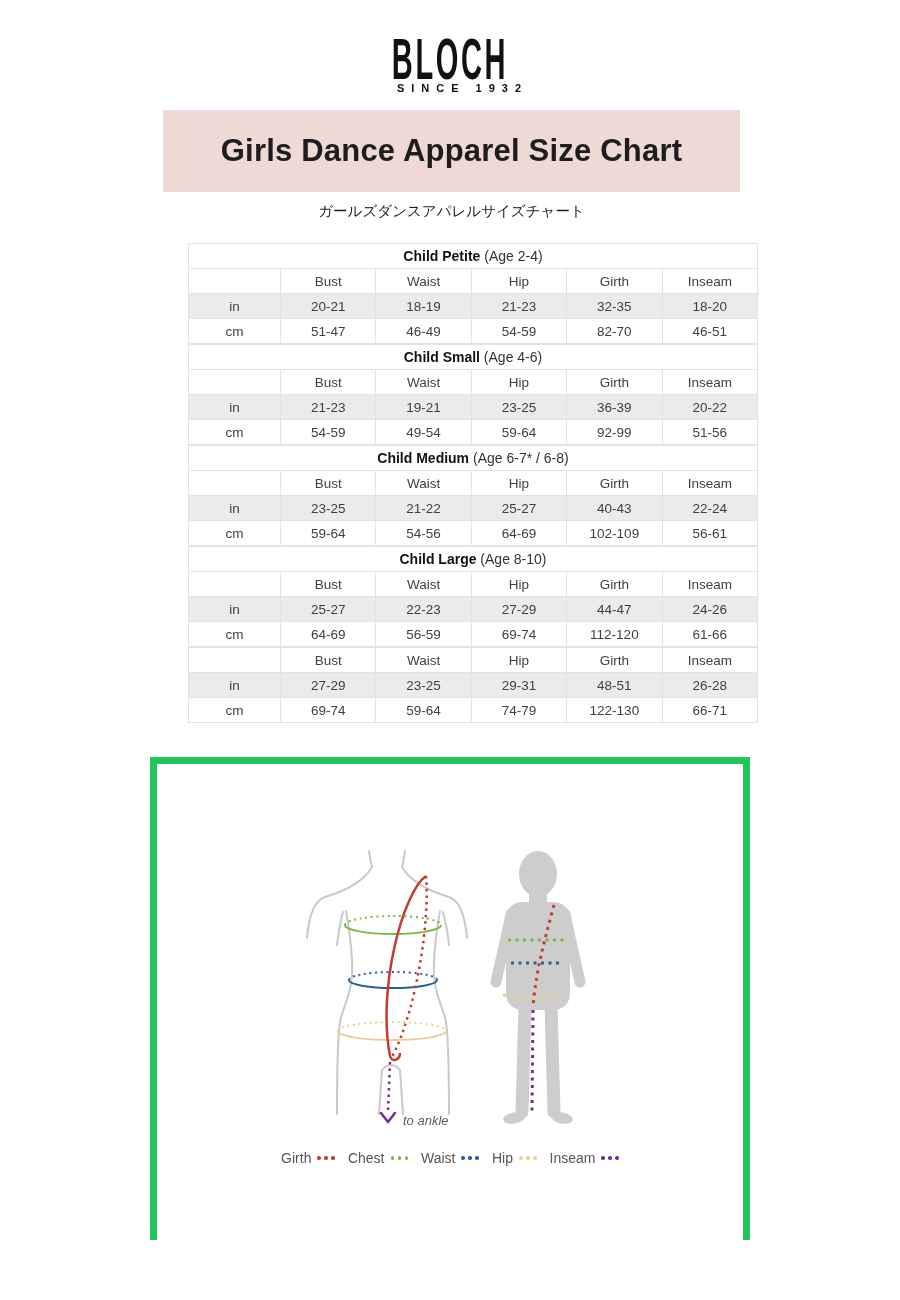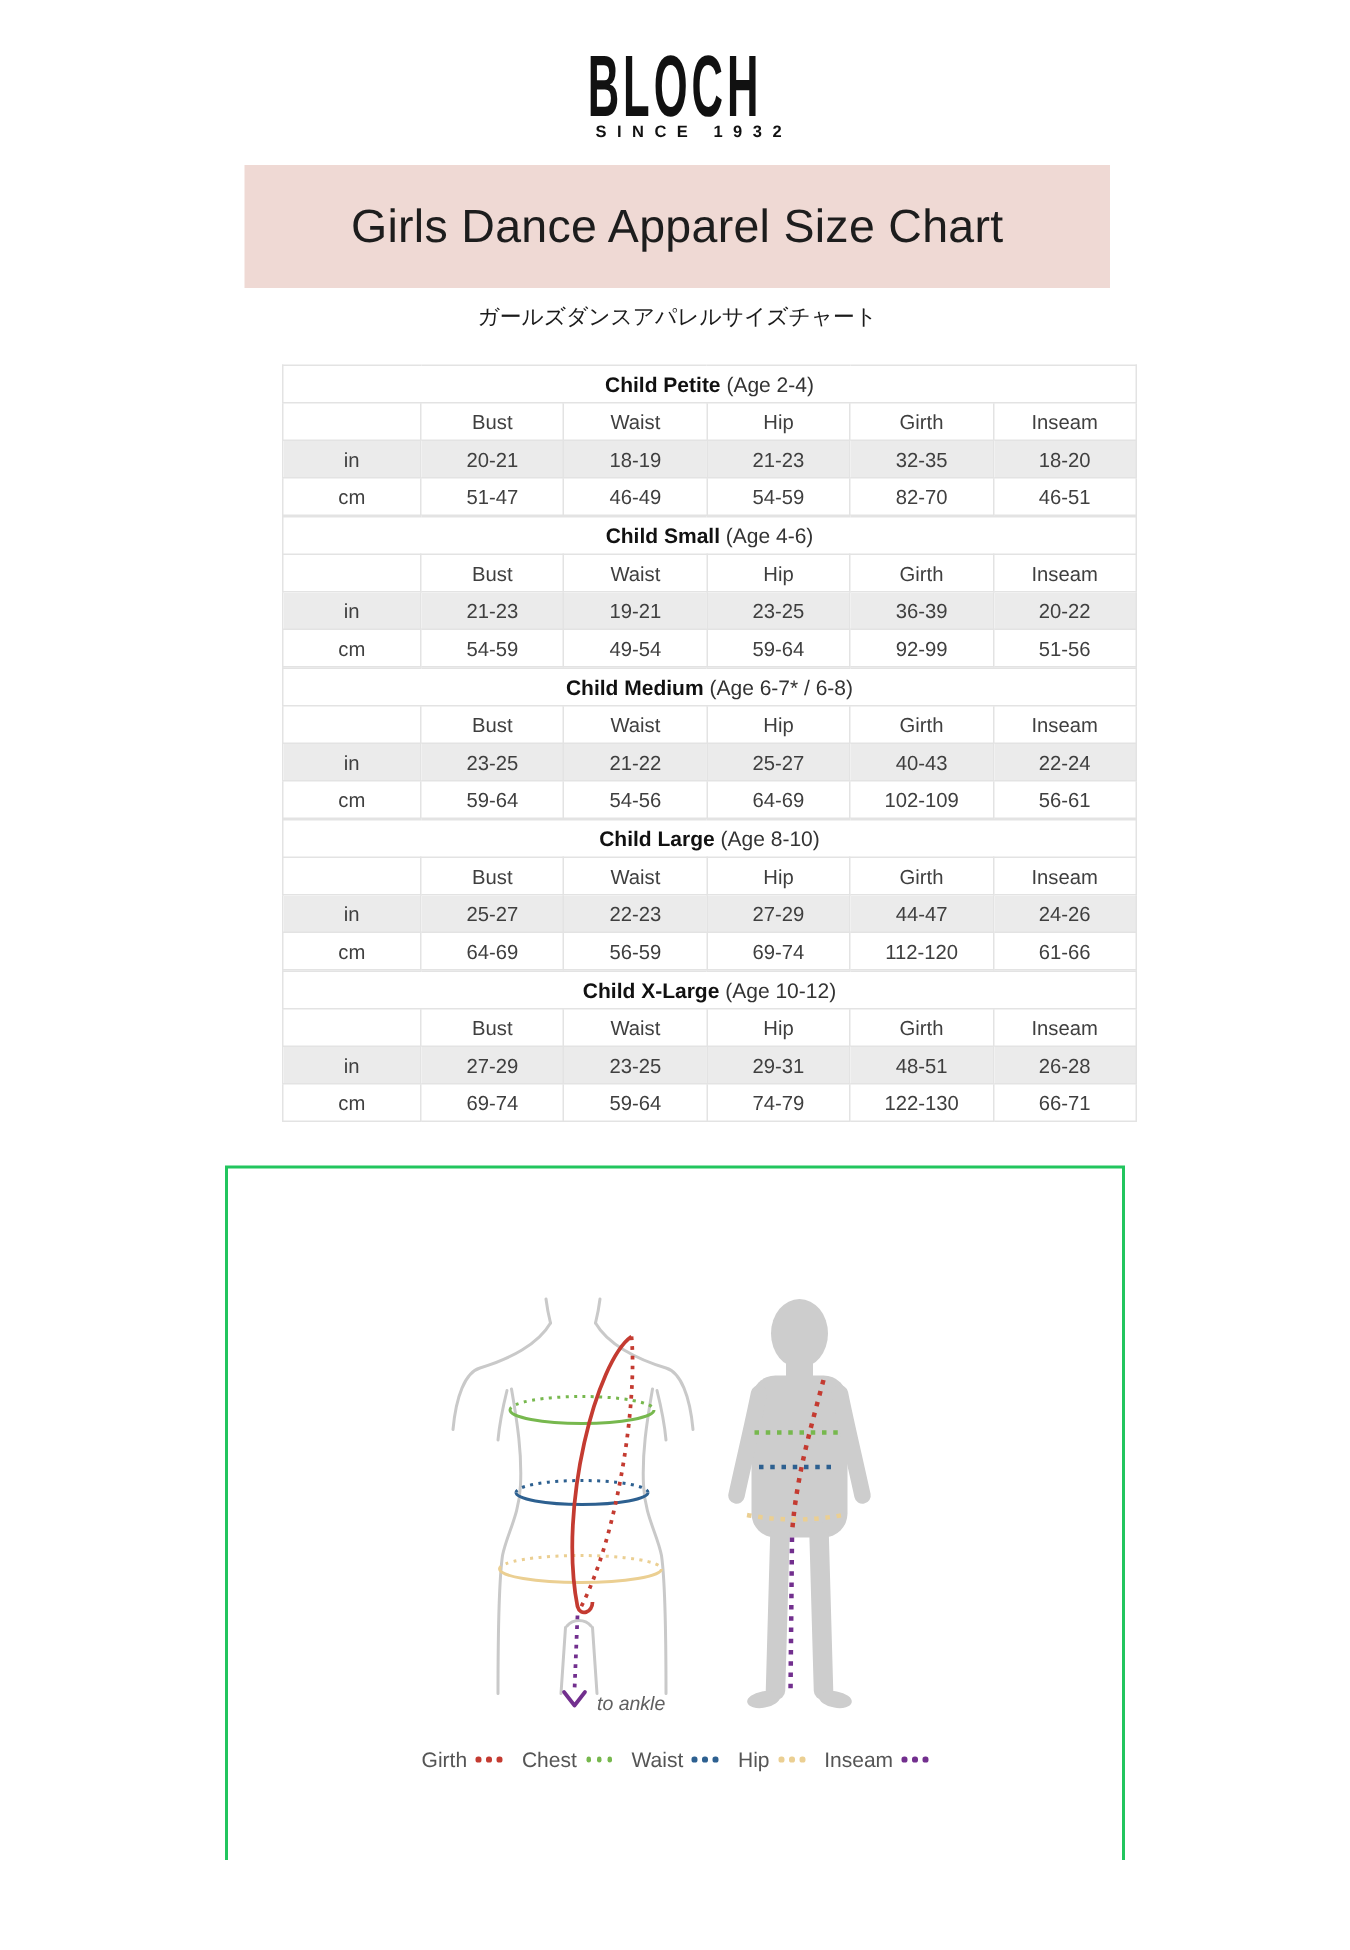--- a/index.html
+++ b/index.html
@@ -10,40 +10,40 @@
   
   .brand { position:absolute; top:26px; left:0; width:100%; text-align:center;
            font-size:44px; font-weight:700; color:#111; letter-spacing:4px;
            transform:scale(0.66,1.32); transform-origin:center top; }
   .tagline { position:absolute; top:82px; left:0; width:100%; text-align:center;
              font-size:11px; font-weight:700; color:#111; letter-spacing:7px; padding-left:25px; }
 
   
   .banner { position:absolute; left:163px; top:110px; width:577px; height:82px;
             display:flex; align-items:center; justify-content:center; }
-  .banner h1 { font-size:31px; font-weight:400; color:#1d1d1d; letter-spacing:0.2px; }
+  .banner h1 { font-size:31px; font-weight:700; color:#1d1d1d; letter-spacing:0.2px; }
 
   .subtitle-jp { position:absolute; left:163px; top:202px; width:577px; text-align:center;
                  font-size:14.5px; color:#1a1a1a; }
 
   
   .tables { position:absolute; left:172px; top:243px; width:570px; }
   table.size-table { width:100%; border-collapse:collapse; table-layout:fixed;
                      font-size:13.5px; color:#3f3f3f;margin-left:16px; }
   table.size-table td { border:1px solid #e3e3e3; text-align:center; height:25px;
                         padding:0 2px; vertical-align:middle; overflow:hidden; }
   tr.t-title td { font-size:14px; color:#333; background:#fff; }
   tr.t-title b { color:#111; font-weight:700; }
   tr.t-head td { background:#fff; }
   tr.row-in td { background:#ebebeb; }
   tr.row-cm td { background:#fff; }
 
   
   .diagram-box { position:absolute; left:150px; top:757px; width:600px; height:510px;
-                 border:2px solid #22c55e; background:#fff;margin-top:20px; }
+                 border:7px solid #22c55e; background:#fff; }
   .diagram-box svg { position:absolute; left:0; top:0; }
   .legend { position:absolute; left:0; top:386px; width:100%;
             display:flex; justify-content:center; align-items:center; gap:13px; }
   .legend-item { display:inline-flex; align-items:center; gap:6px; }
   .legend-label { font-size:14px; color:#555; }
   .legend-dots { display:inline-flex; gap:3.5px; align-items:center; }
   .legend-dots i { display:block; width:3.5px; height:3.5px; border-radius:50%; }
 </style>
 </head>
 <body>
@@ -219,23 +219,20 @@
       <table class="size-table">
         <colgroup>
           <col style="width: 92px;">
           <col>
           <col>
           <col>
           <col>
           <col>
         </colgroup>
         <tbody>
-          <tr class="t-title">
-            <td colspan="6"><b>Child X-Large</b> (Age 10-12)</td>
-          </tr>
           <tr class="t-head">
             <td></td>
             <td>Bust</td>
             <td>Waist</td>
             <td>Hip</td>
             <td>Girth</td>
             <td>Inseam</td>
           </tr>
           <tr class="row-in">
             <td>in</td>

